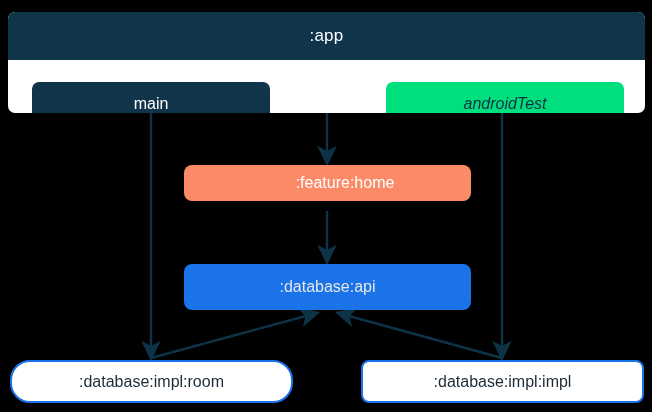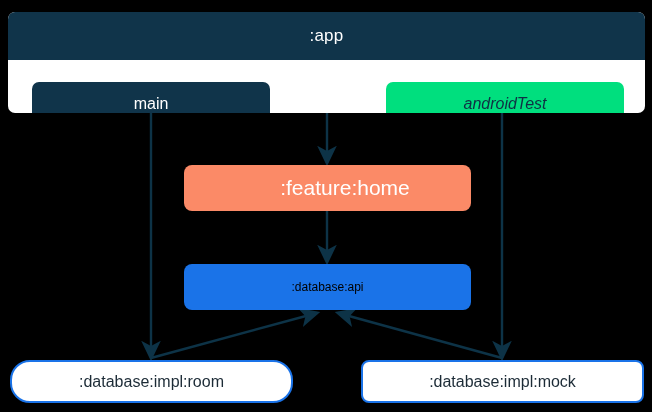--- a/index.html
+++ b/index.html
@@ -85,36 +85,36 @@
     background: #00df7e;
     color: #0f3044;
     font-style: italic;
   }
 
   
   #node-feature-home {
     left: 184px;
     top: 165px;
     width: 287px;
-    height: 46px;
+    height: 36px;
     background: #fb8a67;
     border-radius: 8px;
     color: #ffffff;
-    font-size: 21px;
+    font-size: 16px;
     padding-left: 35px;
   }
   #node-database-api {
     left: 184px;
     top: 264px;
     width: 287px;
     height: 46px;
     background: #1a73e8;
     border-radius: 8px;
-    color: #000000;
-    font-size: 12px;
+    color: #e5e5e5;
+    font-size: 16px;
   }
   #node-database-impl-room {
     left: 10px;
     top: 360px;
     width: 283px;
     height: 43px;
     background: #ffffff;
     border: 2px solid #1a73e8;
     border-radius: 20px;
     color: #1c2b36;
@@ -175,16 +175,16 @@
 
   <div id="node-database-api" class="node">
     <span>:database:api</span>
   </div>
 
   <div id="node-database-impl-room" class="node">
     <span>:database:impl:room</span>
   </div>
 
   <div id="node-database-impl-mock" class="node">
-    <span>:database:impl:mock</span>
+    <span>:database:impl:impl</span>
   </div>
 
 </div>
 
 </body></html>

